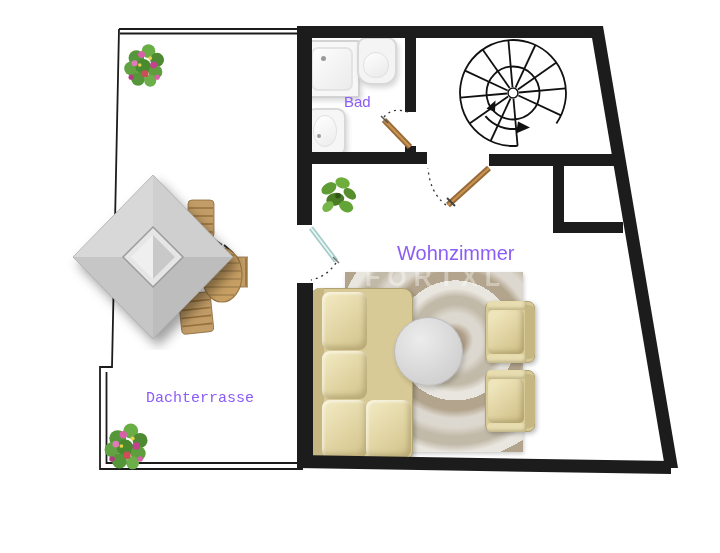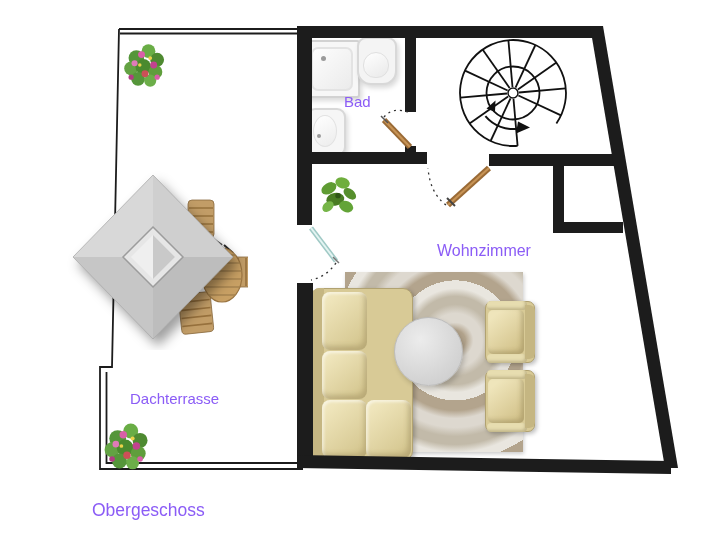--- a/index.html
+++ b/index.html
@@ -52,22 +52,22 @@
         border-radius:9px;box-shadow:2px 3px 5px rgba(0,0,0,.15);}
   .sink-bowl{position:absolute;left:5px;top:5px;width:22px;height:30px;border-radius:50%;
              background:linear-gradient(150deg,#ffffff,#ececec);border:1px solid #e2e2e2;}
   .sink-drain{position:absolute;left:3px;top:18px;width:4px;height:4px;border-radius:50%;background:#9a9a9a;}
   
   .structure{position:absolute;inset:0;z-index:2;pointer-events:none;}
   
   .layer3{position:absolute;inset:0;z-index:3;pointer-events:none;}
   .label{position:absolute;color:#8b5cf6;white-space:nowrap;}
   .lbl-bad{left:344px;top:93px;font-size:15px;}
-  .lbl-wohnzimmer{left:397px;top:242px;font-size:16px;margin-left:40px;}
-  .lbl-dachterrasse{left:130px;top:390px;font-size:15px;}
+  .lbl-wohnzimmer{left:397px;top:242px;font-size:20px;}
+  .lbl-dachterrasse{left:146px;top:390px;font-size:15px;font-family:Liberation Mono, monospace;}
   .lbl-title{left:92px;top:500px;font-size:17.5px;}
   .watermark{left:348px;top:263px;width:176px;text-align:center;font-size:25px;font-weight:bold;
              letter-spacing:7px;color:rgba(255,255,255,.38);}
   .gazebo{left:58px;top:165px;width:190px;height:185px;}
   .plant-flowers-top{left:119px;top:39px;width:52px;height:52px;}
   .plant-flowers-bottom{left:99px;top:418px;width:56px;height:56px;}
   .plant-green{left:315px;top:172px;width:46px;height:50px;}
 </style>
 </head>
 <body>
@@ -260,20 +260,20 @@
     <svg class="abs plant-flowers-top" viewBox="0 0 60 60">
         <use href="#flowerball"></use>
       </svg>
     <svg class="abs plant-flowers-bottom" viewBox="0 0 60 60">
         <use href="#flowerball"></use>
       </svg>
     <svg class="abs plant-green" viewBox="0 0 50 55">
         <use href="#leafplant"></use>
       </svg>
 
+    <div class="label watermark">FORTXL</div>
 
     <div class="label lbl-bad">Bad</div>
     <div class="label lbl-wohnzimmer">Wohnzimmer</div>
     <div class="label lbl-dachterrasse">Dachterrasse</div>
-    <div class="label lbl-title">Obergeschoss</div>
   </div>
 
 </div>
 
 </body></html>

